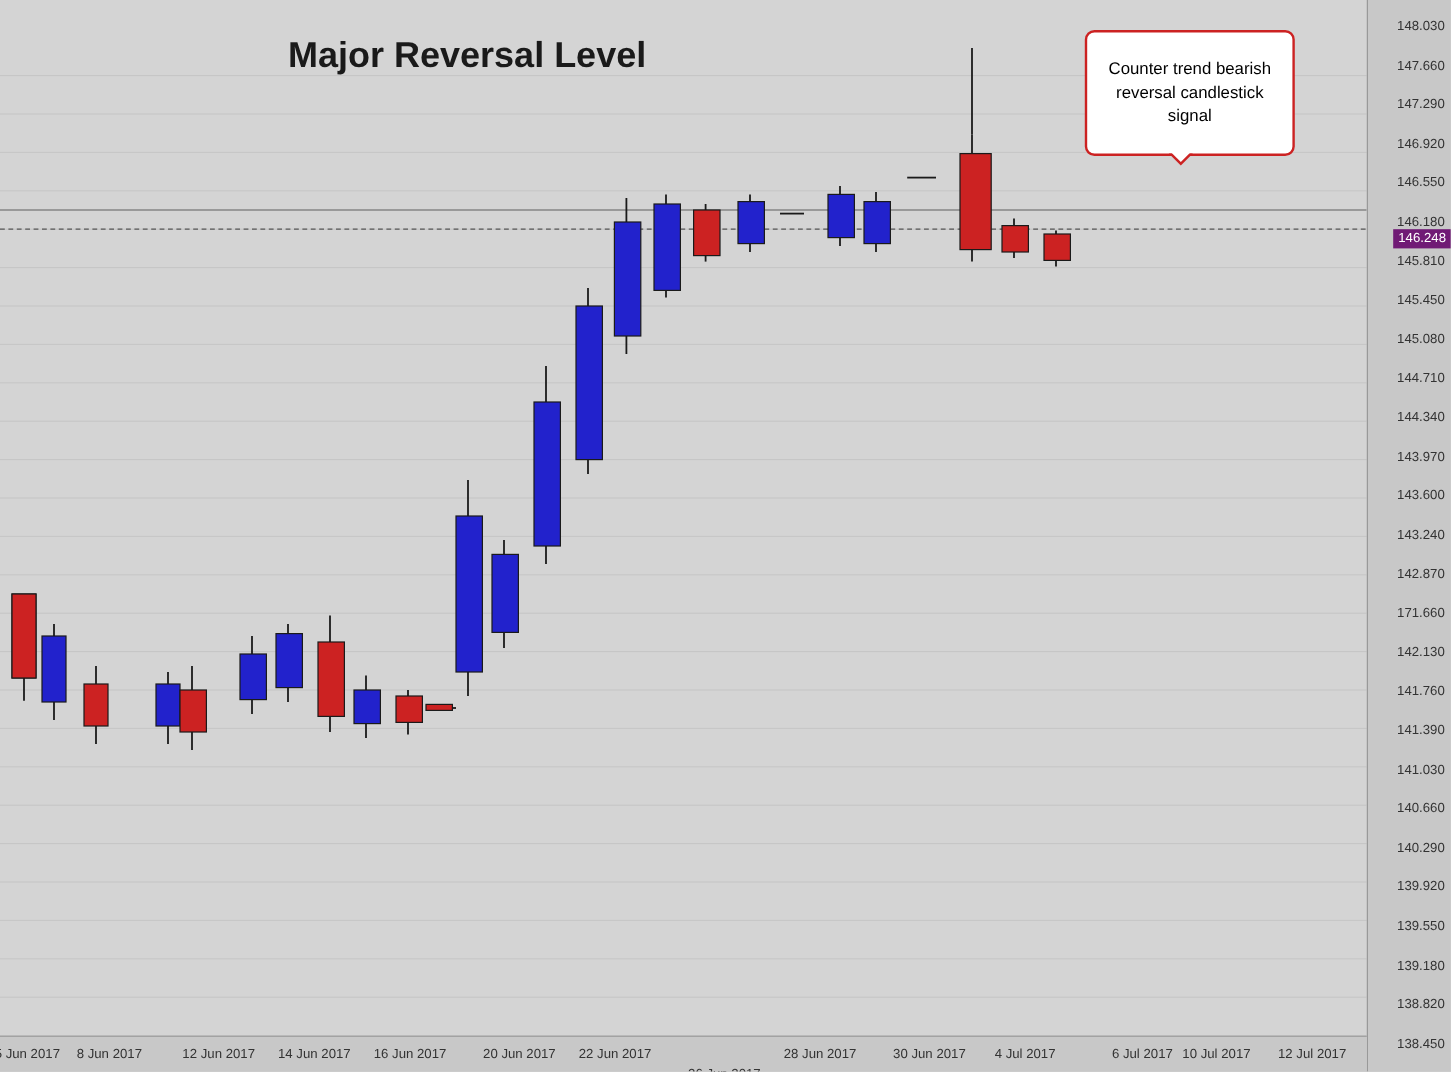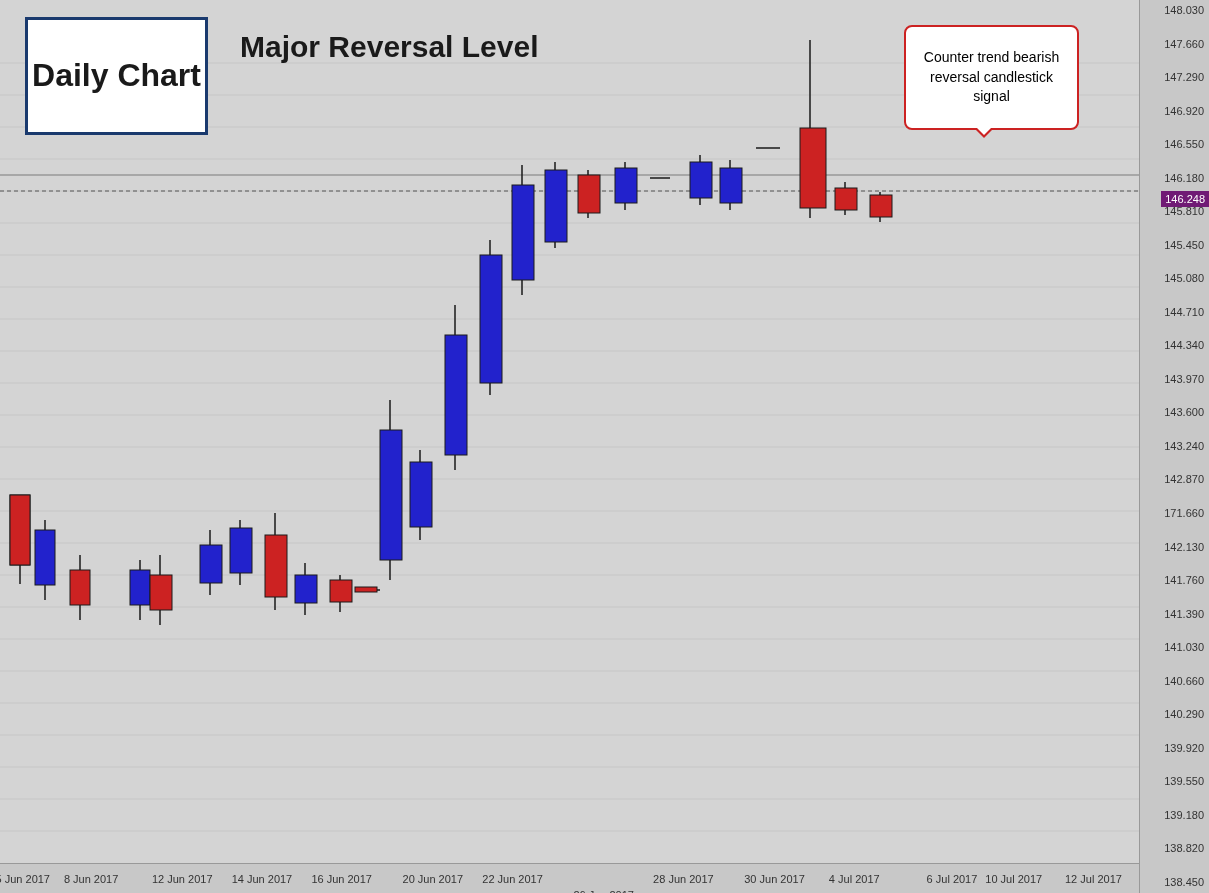--- a/index.html
+++ b/index.html
@@ -22,21 +22,21 @@
       position: absolute;
       right: 0;
       top: 0;
       width: 70px;
       height: 100%;
       background: #c8c8c8;
       border-left: 1px solid #999;
       display: flex;
       flex-direction: column;
       justify-content: space-between;
-      padding: 5px 0;
+      padding: 17px 0;
     }
     .price-label {
       font-size: 11px;
       color: #333;
       text-align: right;
       padding-right: 5px;
       line-height: 1;
     }
     
     .current-price-badge {
@@ -270,23 +270,20 @@
       <line x1="845" y1="182" x2="845" y2="215" stroke="#1a1a1a" stroke-width="1.5"></line>
       <rect x="835" y="188" width="22" height="22" fill="#cc2222" stroke="#1a1a1a" stroke-width="1"></rect>
 
       <line x1="880" y1="192" x2="880" y2="222" stroke="#1a1a1a" stroke-width="1.5"></line>
       <rect x="870" y="195" width="22" height="22" fill="#cc2222" stroke="#1a1a1a" stroke-width="1"></rect>
 
       <line x1="810" y1="40" x2="810" y2="112" stroke="#1a1a1a" stroke-width="1.5"></line>
     </svg>
   </div>
 
-  <div class="daily-chart-box">
-    <div class="daily-chart-text">Daily Chart</div>
-  </div>
 
   <div class="major-reversal-header">
     <div class="major-reversal-title">Major Reversal Level</div>
   </div>
 
   <div class="callout-bubble">
     <span>Counter trend bearish reversal candlestick signal</span>
   </div>
 
   <div class="price-axis">

